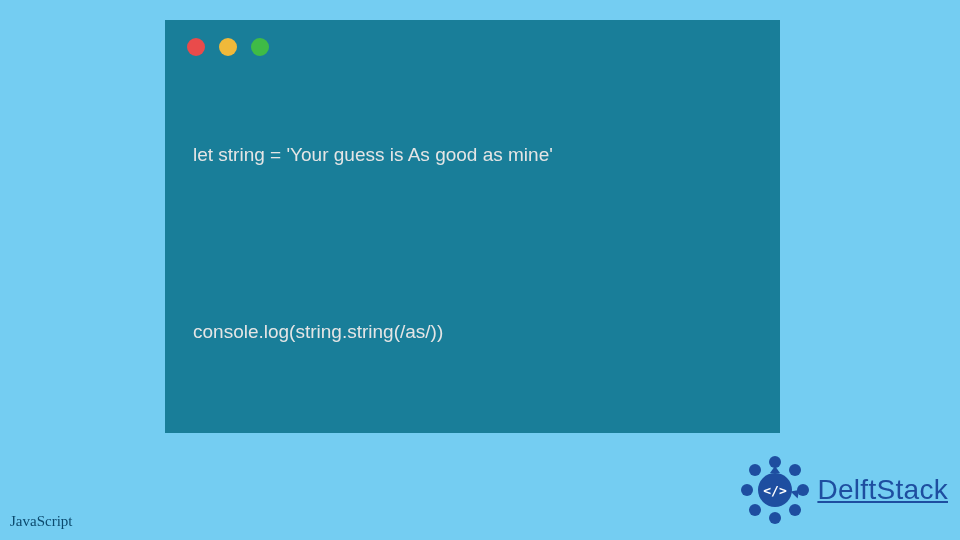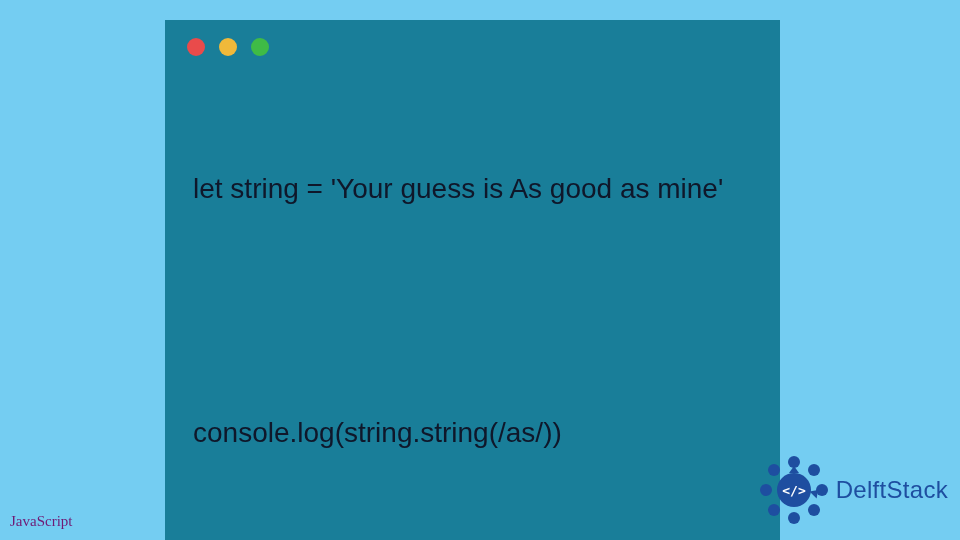--- a/index.html
+++ b/index.html
@@ -27,59 +27,60 @@
   }
   .dot {
     width: 18px;
     height: 18px;
     border-radius: 50%;
   }
   .dot.red { background: #e94b4b; }
   .dot.yellow { background: #f0b93a; }
   .dot.green { background: #3fbb46; }
   .code {
-    color: #0f172a;
-    font-size: 28px;
+    color: #e5e5e5;
+    font-size: 19px;
     line-height: 1.5;
     padding-left: 28px;
     font-family: -apple-system, BlinkMacSystemFont, "Segoe UI", Arial, sans-serif;
     white-space: pre;
   }
   .code .blank { height: 34px; }
   .js-badge {
     position: absolute;
     left: 10px;
     bottom: 8px;
     text-align: center;
   }
   .js-badge .label {
     font-family: Georgia, "Times New Roman", serif;
     font-size: 15px;
-    color: #701a75;
+    color: #0c4a6e;
     margin-bottom: 2px;
   }
   .js-shield {
     width: 62px;
     height: 68px;
     margin: 0 auto;
     position: relative;
   }
   .delft {
     position: absolute;
     right: 12px;
     bottom: 14px;
     display: flex;
     align-items: center;
     gap: 6px;
   }
   .delft-text {
-    font-size: 24px;
+    font-size: 28px;
     color: #1e4ea0;
     font-weight: 500;
     letter-spacing: 0.3px;
+    text-decoration: underline;
   }
   .delft-logo {
     width: 72px;
     height: 72px;
   }
 </style>
 </head>
 <body>
 
 <div class="code-window">

